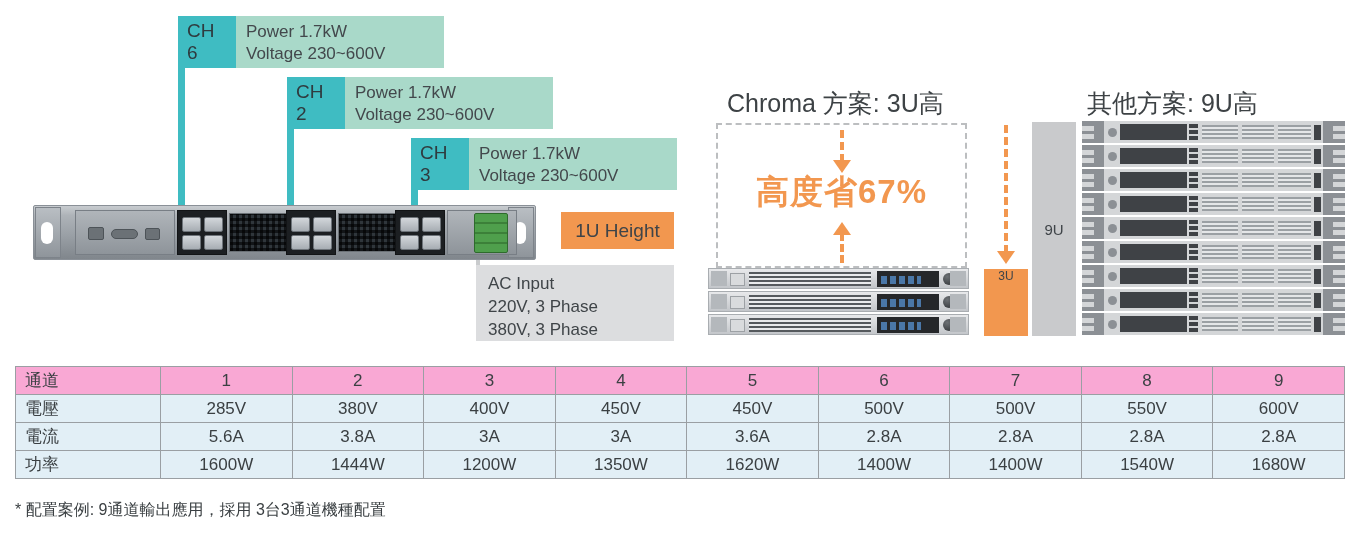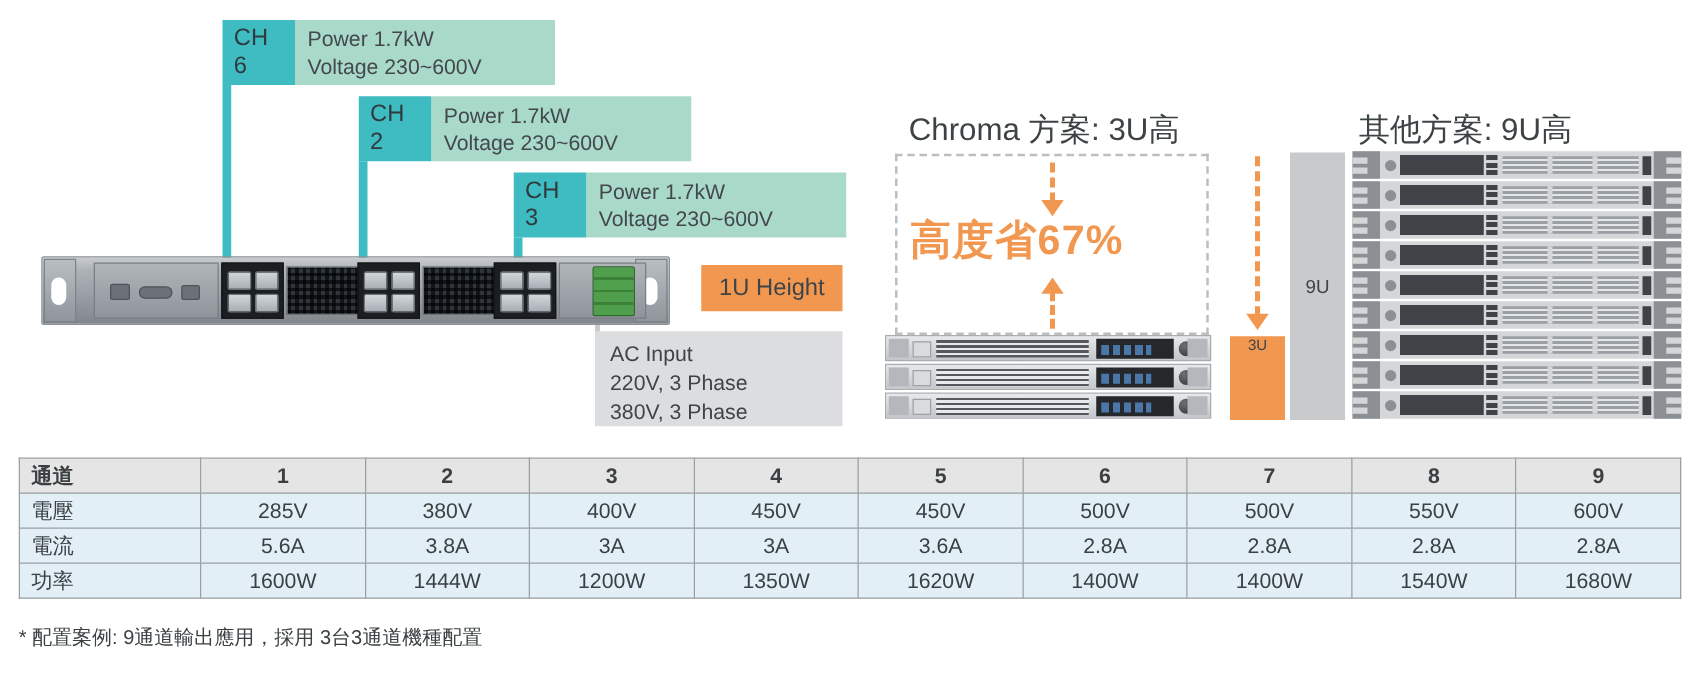--- a/index.html
+++ b/index.html
@@ -184,21 +184,21 @@
     position: absolute;
     left: 716px;
     top: 123px;
     width: 251px;
     height: 145px;
     border: 2px dashed #bcbec0;
     box-sizing: border-box;
   }
   #save-text {
     position: absolute;
-    left: 688px;
+    left: 716px;
     top: 170px;
     width: 251px;
     text-align: center;
     font-size: 33px;
     font-weight: bold;
     color: #f2974f;
     letter-spacing: 1px;
   }
   .dash-v {
     position: absolute;
@@ -394,22 +394,21 @@
   }
   #spec-table th, #spec-table td {
     border: 1px solid #9a9fa3;
     text-align: center;
     height: 27px;
     color: #3b4043;
     font-weight: normal;
     padding: 0;
   }
   #spec-table thead th {
-    background: #e5e5e5;
-    font-weight: bold;
+    background: #f9a8d4;
   }
   #spec-table tbody td {
     background: #e2eff6;
   }
   #spec-table .rowhead {
     text-align: left;
     padding-left: 9px;
   }
   #spec-table col.first { width: 145px; }
 

